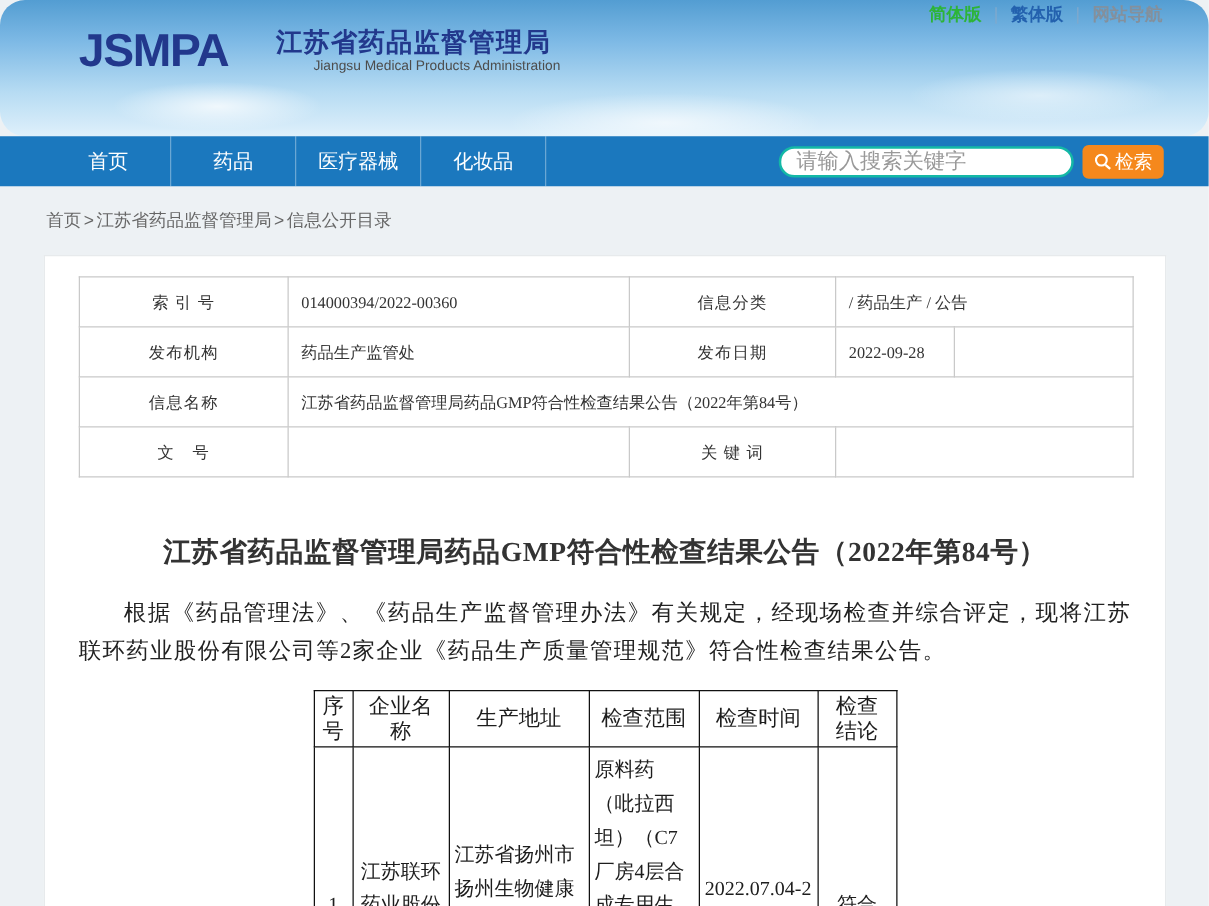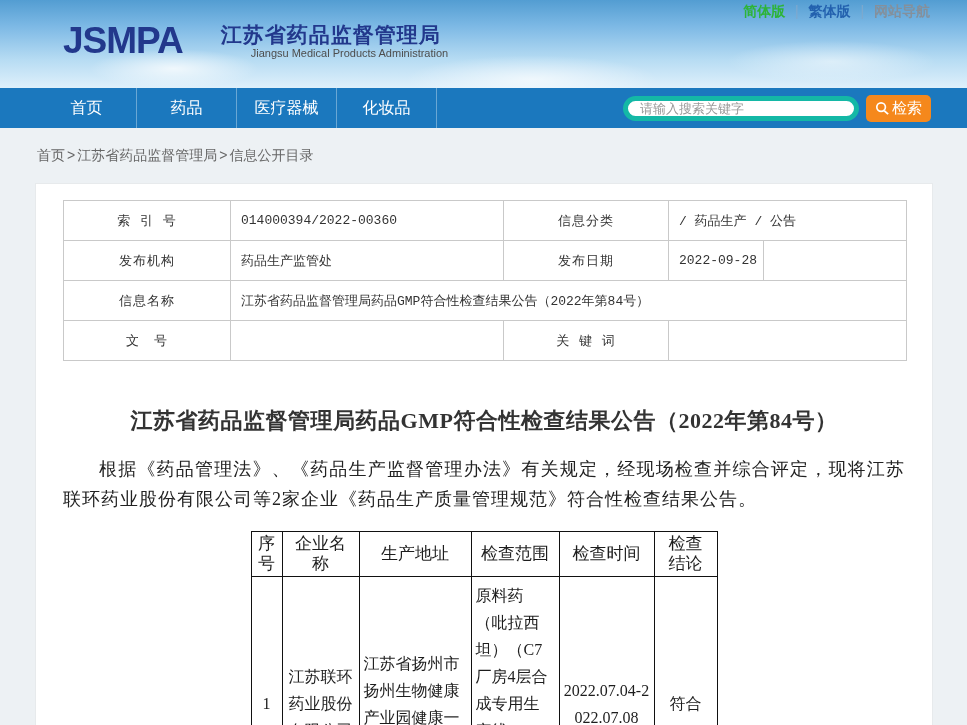--- a/index.html
+++ b/index.html
@@ -6,23 +6,24 @@
   html, body { width: 967px; height: 725px; overflow: hidden; }
   body {
     background: #edf1f4;
     font-family: "Liberation Sans", sans-serif;
     color: #333;
   }
 
   
   .sky {
     position: relative;
-    height: 88px;
+    height: 109px;
     background: linear-gradient(180deg, #539dd2 0%, #7db9e5 30%, #b7dcf3 68%, #dff0fb 100%);
     overflow: hidden;
+    border-radius: 20px;
   }
   .sky::before {
     content: "";
     position: absolute; inset: 0;
     background:
       radial-gradient(120px 28px at 18% 78%, rgba(255,255,255,0.75), rgba(255,255,255,0) 70%),
       radial-gradient(180px 34px at 55% 90%, rgba(255,255,255,0.65), rgba(255,255,255,0) 70%),
       radial-gradient(150px 30px at 86% 70%, rgba(255,255,255,0.5), rgba(255,255,255,0) 70%);
   }
   .top-links {
@@ -52,22 +53,22 @@
   .nav-tab {
     width: 100px; display: flex; align-items: center; justify-content: center;
     color: #ffffff; font-size: 16px; cursor: pointer;
     border-right: 1px solid rgba(255,255,255,0.35);
   }
   .search-wrap {
     position: absolute; right: 36px; top: 0; height: 40px;
     display: flex; align-items: center;
   }
   .search-input {
-    width: 236px; height: 25px; border: 5px solid #14b8a6; border-radius: 13px;
-    padding: 0 12px; font-size: 13px; color: #15803d; outline: none;
+    width: 236px; height: 25px; border: 2px solid #14b8a6; border-radius: 13px;
+    padding: 0 12px; font-size: 17px; color: #15803d; outline: none;
     font-family: "Liberation Sans", sans-serif;
   }
   .search-input::placeholder { color: #999; }
   .search-btn {
     margin-left: 7px; height: 27px; padding: 0 9px;
     background: #f5881c; color: #fff; border: none; border-radius: 5px;
     font-size: 15px; display: flex; align-items: center; cursor: pointer;
     font-family: "Liberation Sans", sans-serif;
   }
   .search-btn svg { margin-right: 2px; }
@@ -87,21 +88,21 @@
     padding: 16px 27px 0 27px;
   }
 
   
   .meta-table {
     width: 843px; border-collapse: collapse; table-layout: fixed;
     font-size: 13px; color: #333;
   }
   .meta-table td {
     border: 1px solid #c9c9c9; height: 40px; overflow: hidden; white-space: nowrap;
-    font-family: Liberation Mono, monospace;
+    font-family: Liberation Serif, serif;
   }
   .meta-table td.lbl { text-align: center; letter-spacing: 1px; }
   .meta-table td.val { padding-left: 10px; }
 
   
   .article-title {
     margin-top: 45px; text-align: center;
     font-family: "Liberation Serif", serif;
     font-size: 22px; font-weight: bold; color: #333; letter-spacing: 0.5px;
   }

